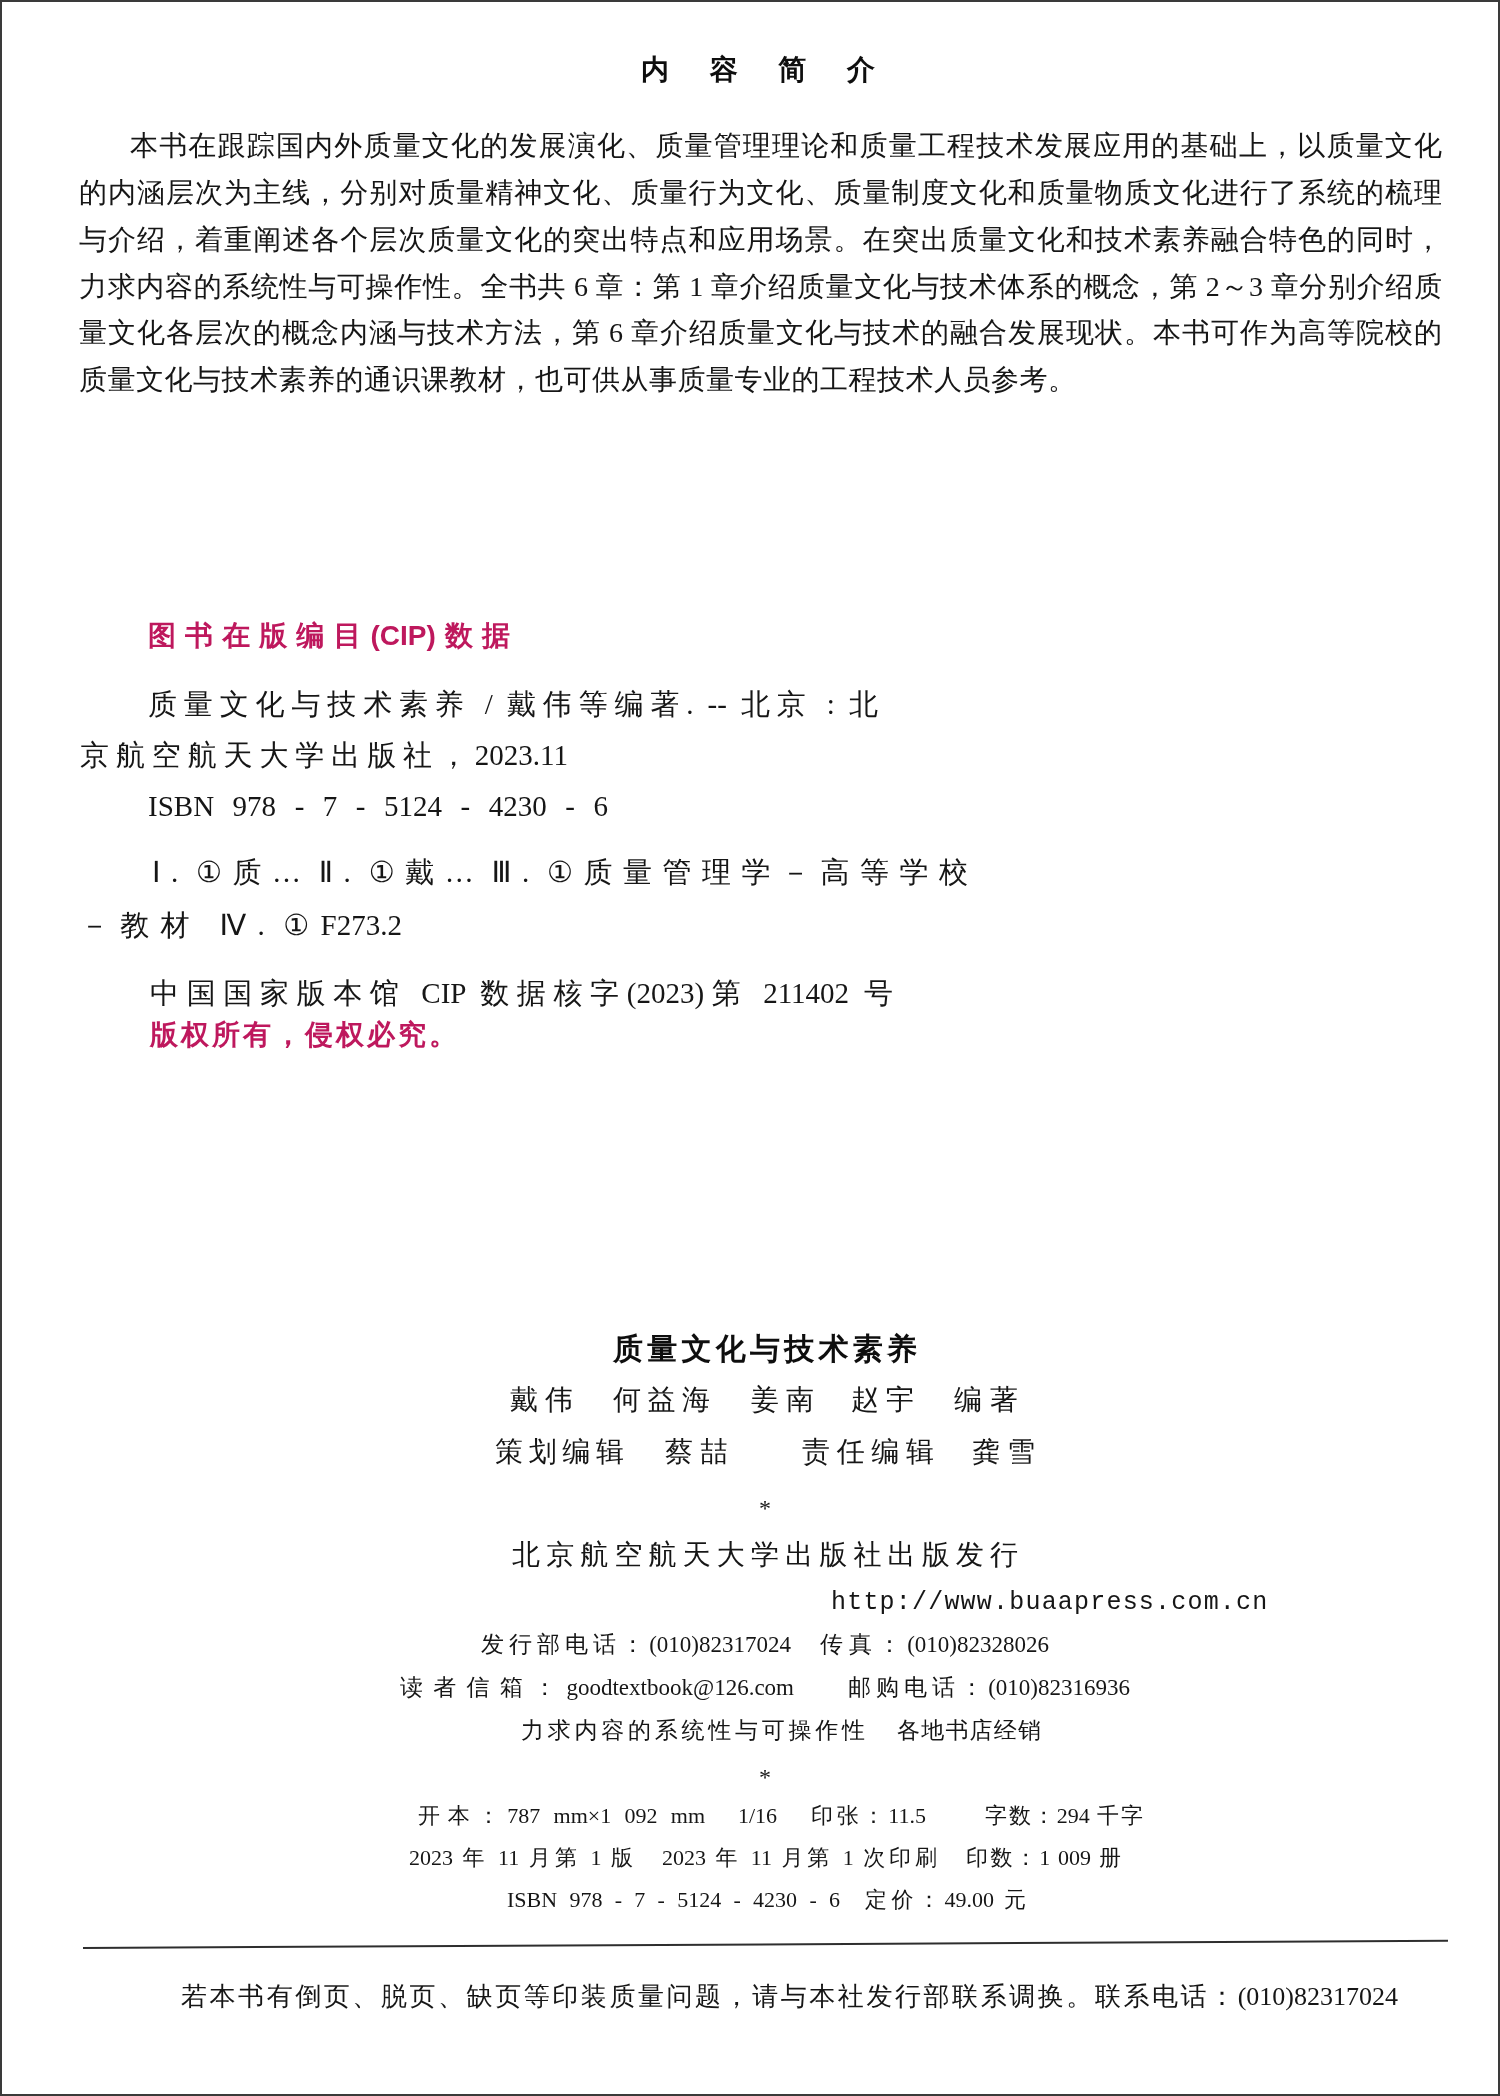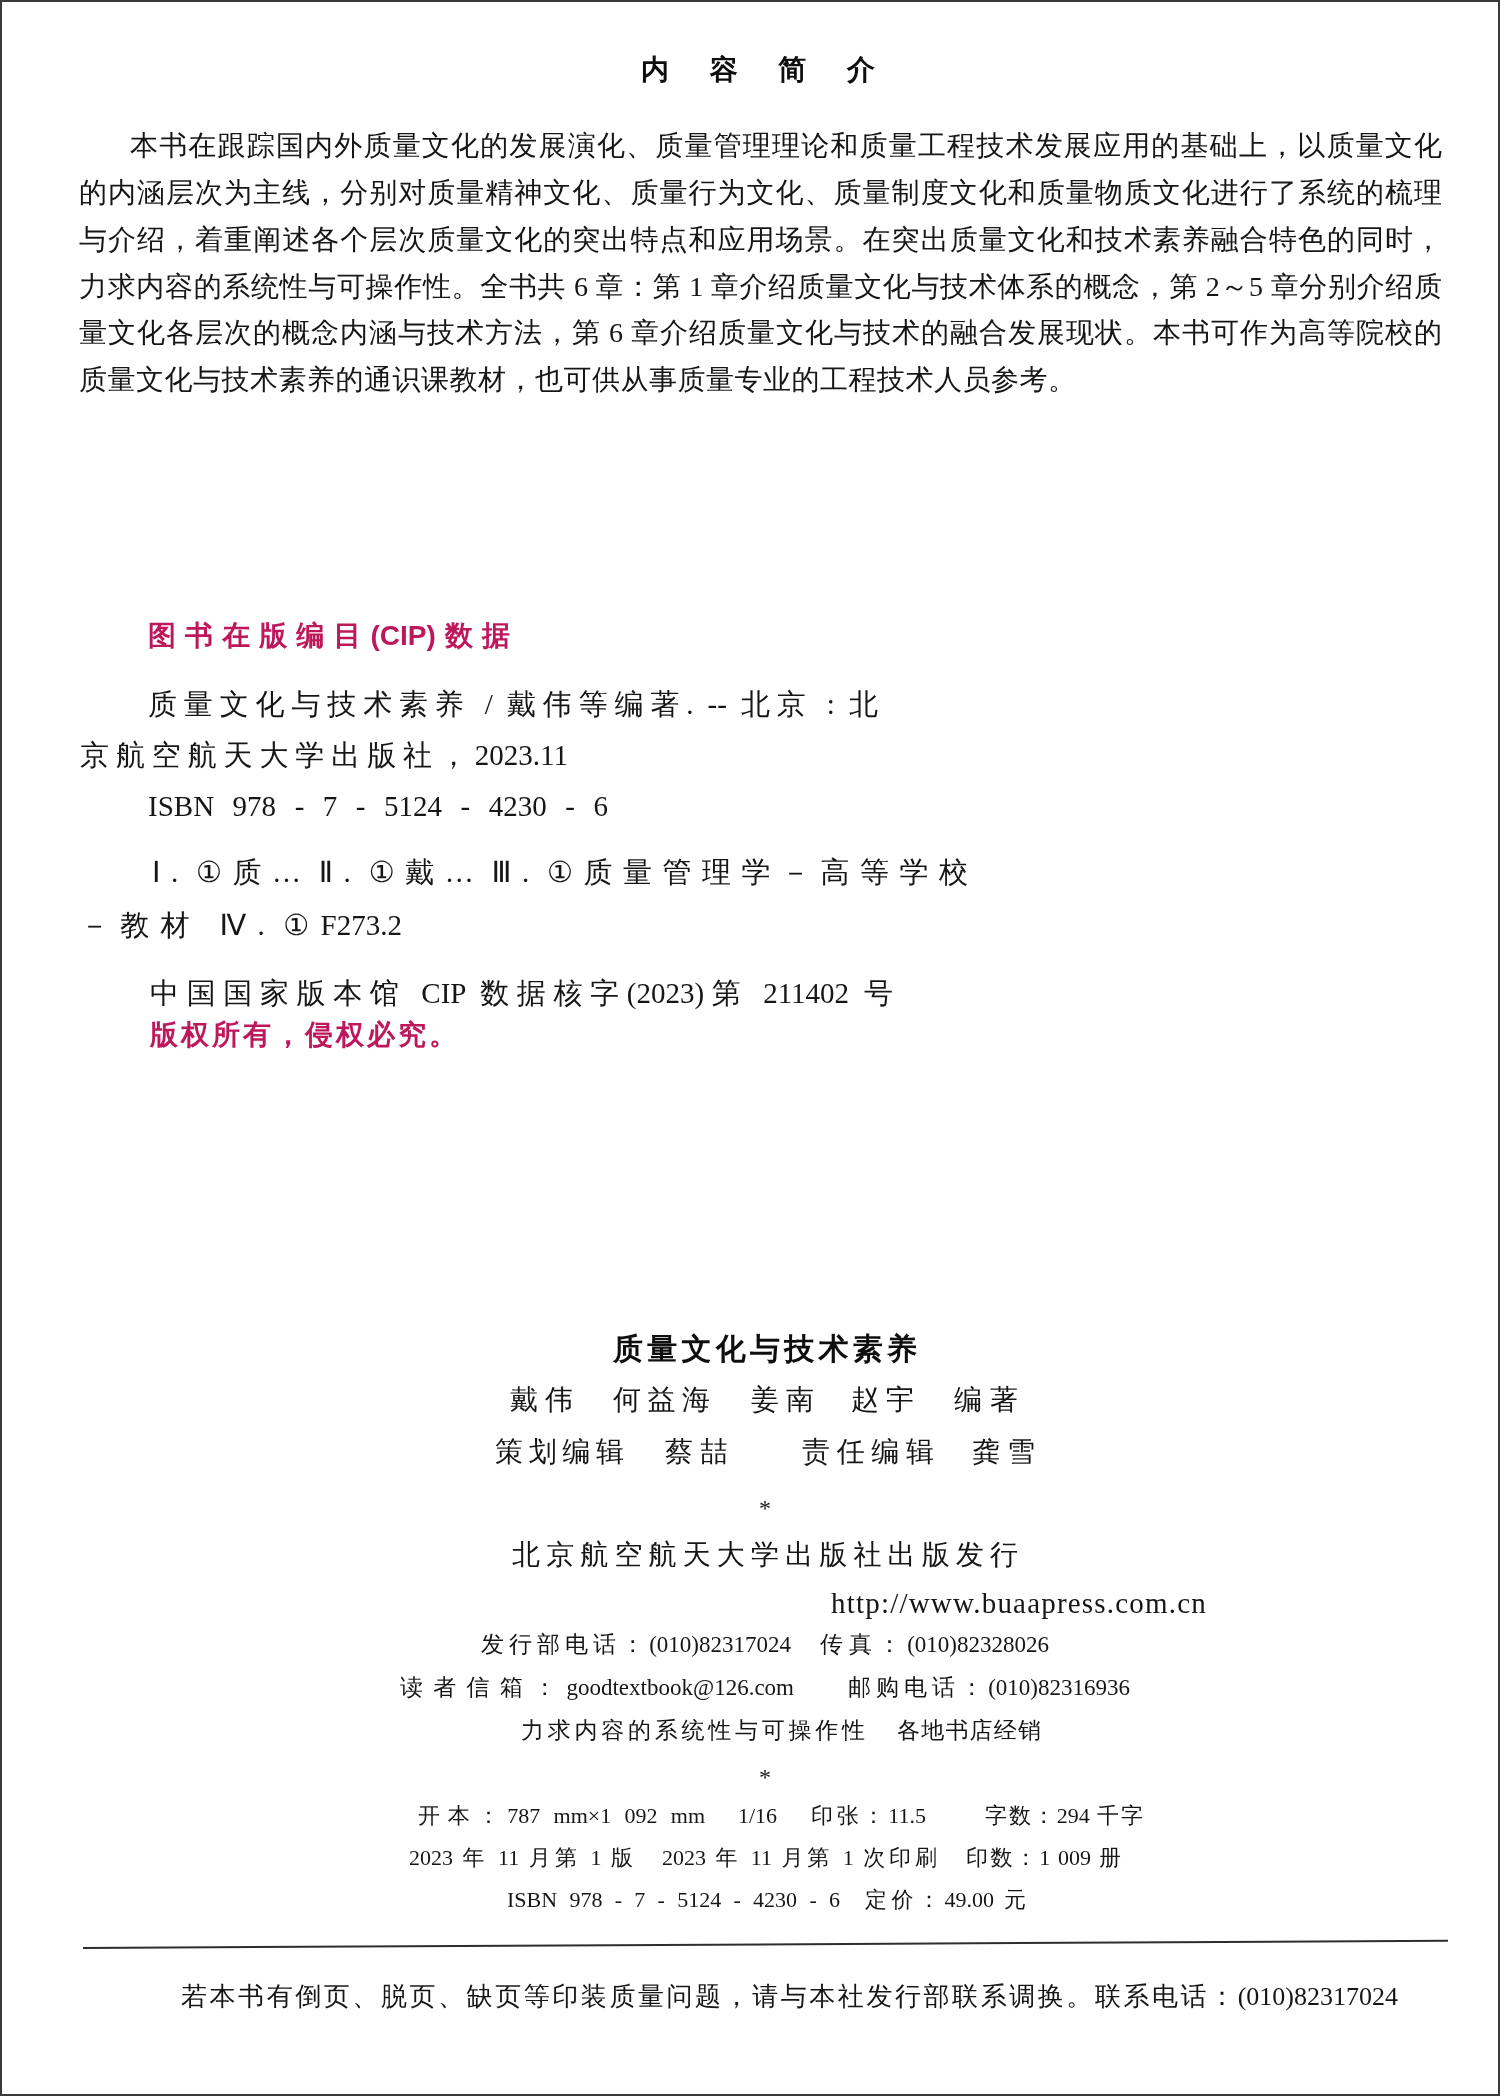--- a/index.html
+++ b/index.html
@@ -51,21 +51,21 @@
       font-size: 24px; line-height: 30px; height: 30px;
     }
     .sm {
       font-family: "Liberation Serif", sans-serif;
       font-size: 23px; line-height: 28px; height: 28px;
     }
     .xs {
       font-family: "Liberation Serif", sans-serif;
       font-size: 22px; line-height: 28px; height: 28px;
     }
-    .url { letter-spacing: 1.2px; font-size: 29px; }
+    .url { letter-spacing: 1.2px; font-size: 25px; font-family: Liberation Mono, monospace; }
 
     
     .rule {
       position: absolute; left: 83px; top: 1947px; width: 1365px; height: 2px;
       background: #2e2e2e; transform: rotate(-0.3deg); transform-origin: left center;
     }
     .notice {
       font-family: "Liberation Serif", sans-serif;
       font-size: 26px; line-height: 32px; height: 32px; margin-left: 21px;
     }
@@ -74,21 +74,21 @@
 <body>
 
 <div class="frame"></div>
 
 <section>
   <div class="ln j sum-title" style="left:641px;top:53px;width:234px">内容简介</div>
 
   <div class="ln j body" style="left:130px;top:129px;width:1312px">本书在跟踪国内外质量文化的发展演化、质量管理理论和质量工程技术发展应用的基础上，以质量文化</div>
   <div class="ln j body" style="left:79px;top:176px;width:1363px">的内涵层次为主线，分别对质量精神文化、质量行为文化、质量制度文化和质量物质文化进行了系统的梳理</div>
   <div class="ln j body" style="left:79px;top:223px;width:1363px">与介绍，着重阐述各个层次质量文化的突出特点和应用场景。在突出质量文化和技术素养融合特色的同时，</div>
-  <div class="ln j body" style="left:79px;top:270px;width:1363px">力求内容的系统性与可操作性。全书共 6 章：第 1 章介绍质量文化与技术体系的概念，第 2～5 章分别介绍质</div>
+  <div class="ln j body" style="left:79px;top:270px;width:1363px">力求内容的系统性与可操作性。全书共 6 章：第 1 章介绍质量文化与技术体系的概念，第 2～3 章分别介绍质</div>
   <div class="ln j body" style="left:79px;top:316px;width:1363px">量文化各层次的概念内涵与技术方法，第 6 章介绍质量文化与技术的融合发展现状。本书可作为高等院校的</div>
   <div class="ln j body" style="left:79px;top:363px;width:997px">质量文化与技术素养的通识课教材，也可供从事质量专业的工程技术人员参考。</div>
 </section>
 
 <section>
   <div class="ln j cip-head" style="left:148px;top:619px;width:362px">图书在版编目(CIP)数据</div>
 
   <div class="ln j cip" style="left:148px;top:686px;width:730px">质量文化与技术素养 / 戴伟等编著. -- 北京 : 北</div>
   <div class="ln j cip" style="left:80px;top:737px;width:488px">京航空航天大学出版社，2023.11</div>
   <div class="ln j cip" style="left:148px;top:788px;width:460px">ISBN  978 - 7 - 5124 - 4230 - 6</div>

